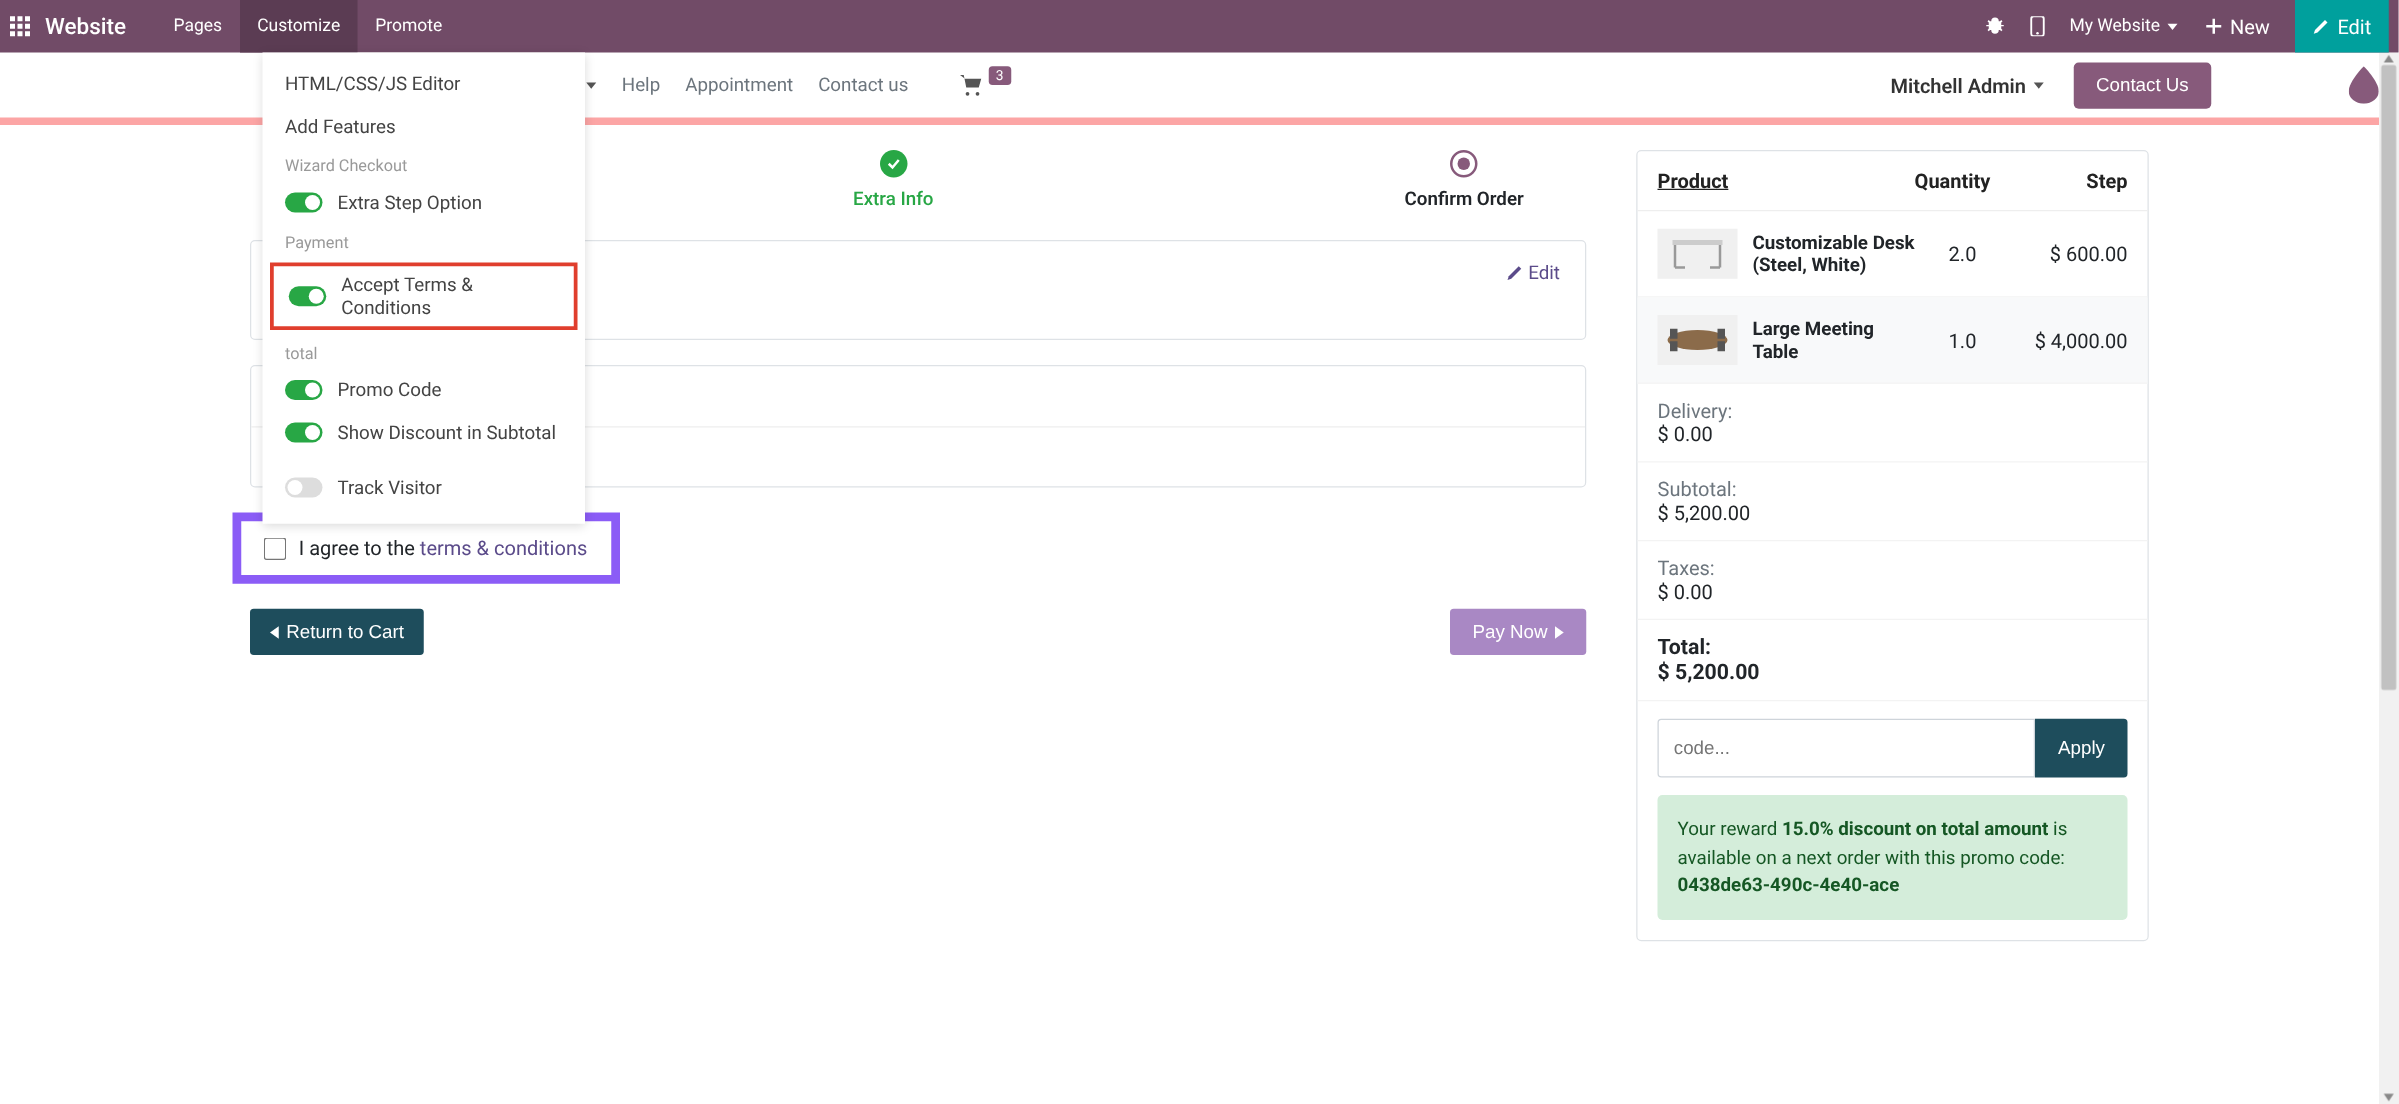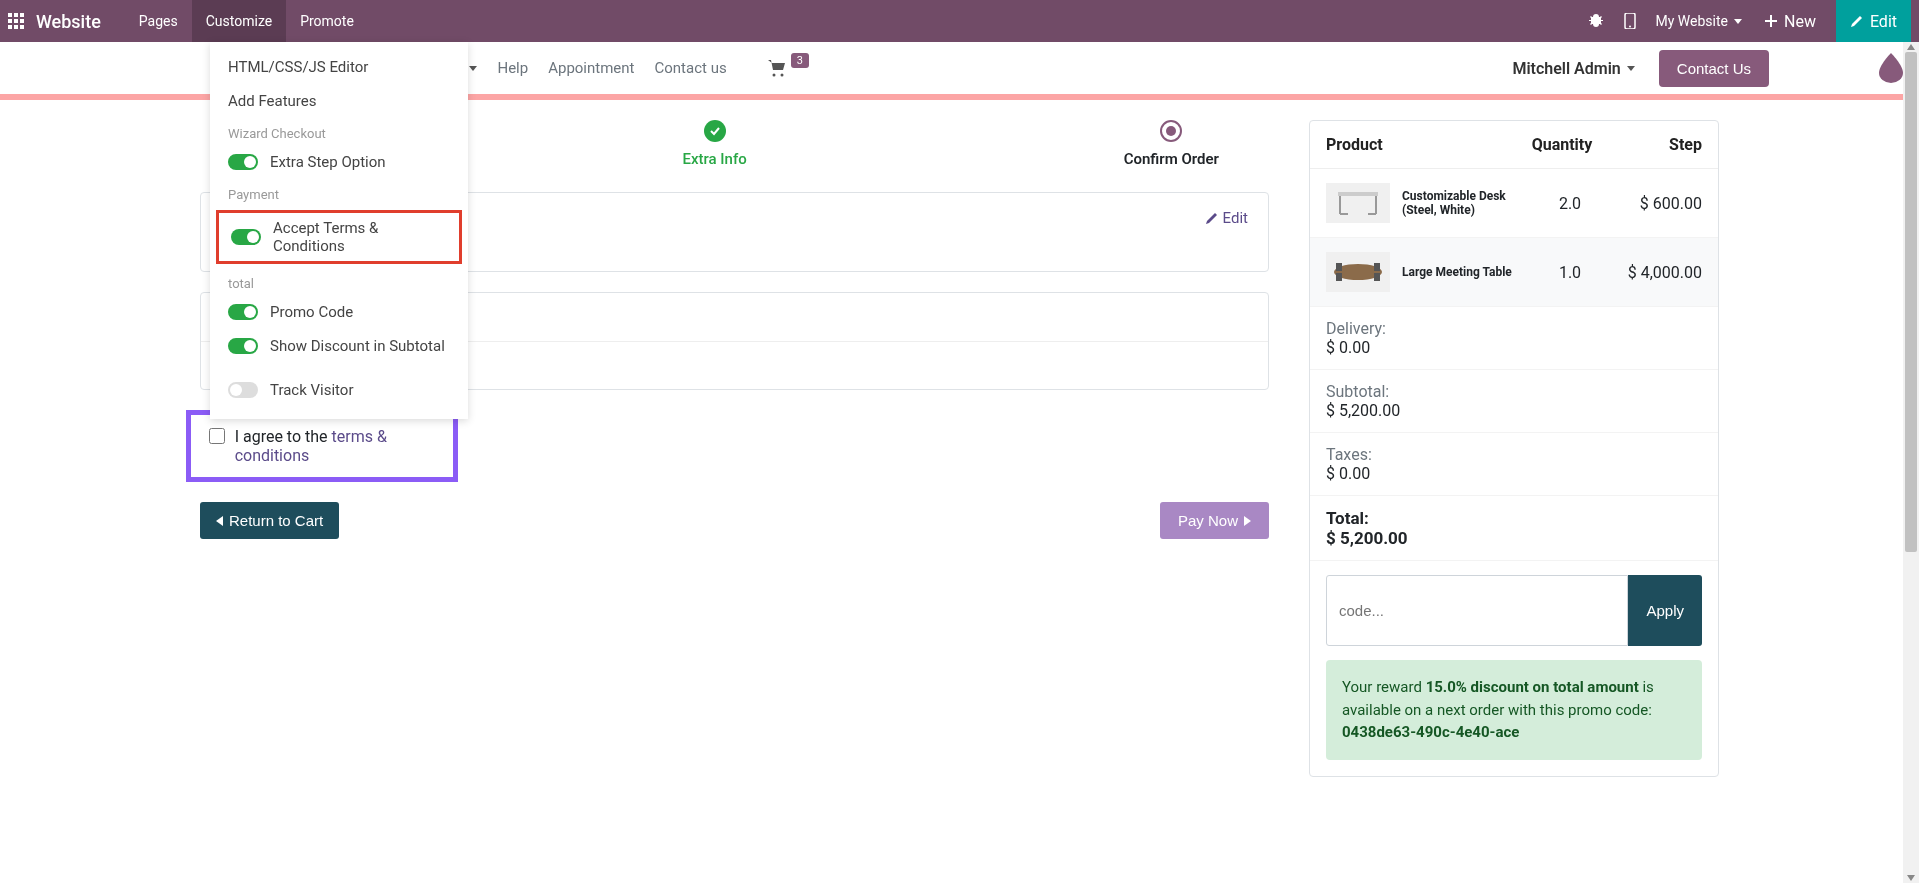--- a/index.html
+++ b/index.html
@@ -88,47 +88,47 @@
 
 
 .payment-box { border: 1px solid #dee2e6; border-radius: 4px; }
 .payment-option { padding: 14px 18px; border-bottom: 1px solid #eee; display: flex; align-items: center; gap: 12px; }
 .payment-option:last-child { border-bottom: none; }
 .payment-option input[type=radio] { width: 16px; height: 16px; }
 .payment-option label { font-weight: 600; color: #333; }
 .test-mode-pill { background: #ffc107; color: #212529; padding: 2px 10px; border-radius: 12px; font-size: 14px; font-weight: 500; margin-left: 8px; }
 
 
-.terms-row { display: flex; align-items: flex-start; gap: 10px; margin: 20px 0; padding: 12px 18px; border: 5px solid #8b5cf6; width: 272px; position: relative; left: -14px; }
+.terms-row { display: flex; align-items: flex-end; gap: 10px; margin: 20px 0; padding: 12px 18px; border: 7px solid #8b5cf6; width: 310px; position: relative; left: -14px; }
 .terms-row input[type=checkbox] { width: 18px; height: 18px; }
 .terms-row .terms-link { color: #5b4b8a; }
 
 
 .actions { display: flex; justify-content: space-between; }
 .btn-return { background: #1e4d5c; color: #fff; border: none; padding: 10px 16px; font-size: 15px; border-radius: 3px; cursor: pointer; display: flex; align-items: center; gap: 6px; justify-content: flex-end; }
 .btn-paynow { background: #a988c4; color: #fff; border: none; padding: 10px 18px; font-size: 15px; border-radius: 3px; cursor: pointer; display: flex; align-items: center; gap: 6px; }
 
 
 .summary { border: 1px solid #dee2e6; border-radius: 4px; }
 .summary-head { display: flex; padding: 14px 16px; font-weight: 700; color: #222; border-bottom: 1px solid #eee; }
-.summary-head .col-prod { flex: 1; }
+.summary-head .col-prod { flex: 1; text-decoration: underline; }
 .summary-head .col-qty { width: 80px; text-align: center; }
 .summary-head .col-price { width: 100px; text-align: right; }
 .summary-row { display: flex; align-items: center; padding: 14px 16px; border-bottom: 1px solid #f3f3f3; }
 .summary-row.alt { background: #f8f9fa; }
 .summary-row .thumb { width: 64px; height: 40px; background: #f0f0f0; margin-right: 12px; display: flex; align-items: center; justify-content: center; }
-.summary-row .prod-name { flex: 1; font-weight: 700; font-size: 12px; }
+.summary-row .prod-name { flex: 1; font-weight: 700; font-size: 15px; }
 .summary-row .prod-qty { width: 64px; text-align: center; }
 .summary-row .prod-price { width: 100px; text-align: right; }
 .summary-line { display: flex; justify-content: space-between; padding: 12px 16px; color: #6c757d; border-bottom: 1px solid #f3f3f3; flex-direction: column; }
 .summary-line.total { color: #212529; font-weight: 700; font-size: 17px; }
 .summary-line .val { color: #212529; }
 
 .promo-row { display: flex; padding: 14px 16px; gap: 0; }
-.promo-row input { flex: 1; padding: 26px 12px; border: 1px solid #ced4da; border-radius: 3px 0 0 3px; font-size: 15px; }
+.promo-row input { flex: 1; padding: 14px 12px; border: 1px solid #ced4da; border-radius: 3px 0 0 3px; font-size: 15px; }
 .promo-row button { background: #1e4d5c; color: #fff; border: none; padding: 10px 18px; border-radius: 0 3px 3px 0; cursor: pointer; font-size: 15px; }
 
 .reward-box { background: #d4edda; color: #155724; padding: 16px; margin: 0 16px 16px; border-radius: 4px; font-size: 15px; line-height: 1.5; }
 .reward-box .bold { font-weight: 700; }
 
 
 .scrollbar-track { position: fixed; right: 0; top: 42px; bottom: 0; width: 16px; background: #f1f1f1; }
 .scrollbar-thumb { position: absolute; right: 2px; width: 12px; background: #c1c1c1; border-radius: 2px; height: 500px; top: 10px; }
 .scroll-arrow-up { position: absolute; top: 2px; left: 4px; width: 0; height: 0; border-left: 4px solid transparent; border-right: 4px solid transparent; border-bottom: 6px solid #888; }
 .scroll-arrow-down { position: absolute; bottom: 2px; left: 4px; width: 0; height: 0; border-left: 4px solid transparent; border-right: 4px solid transparent; border-top: 6px solid #888; }

